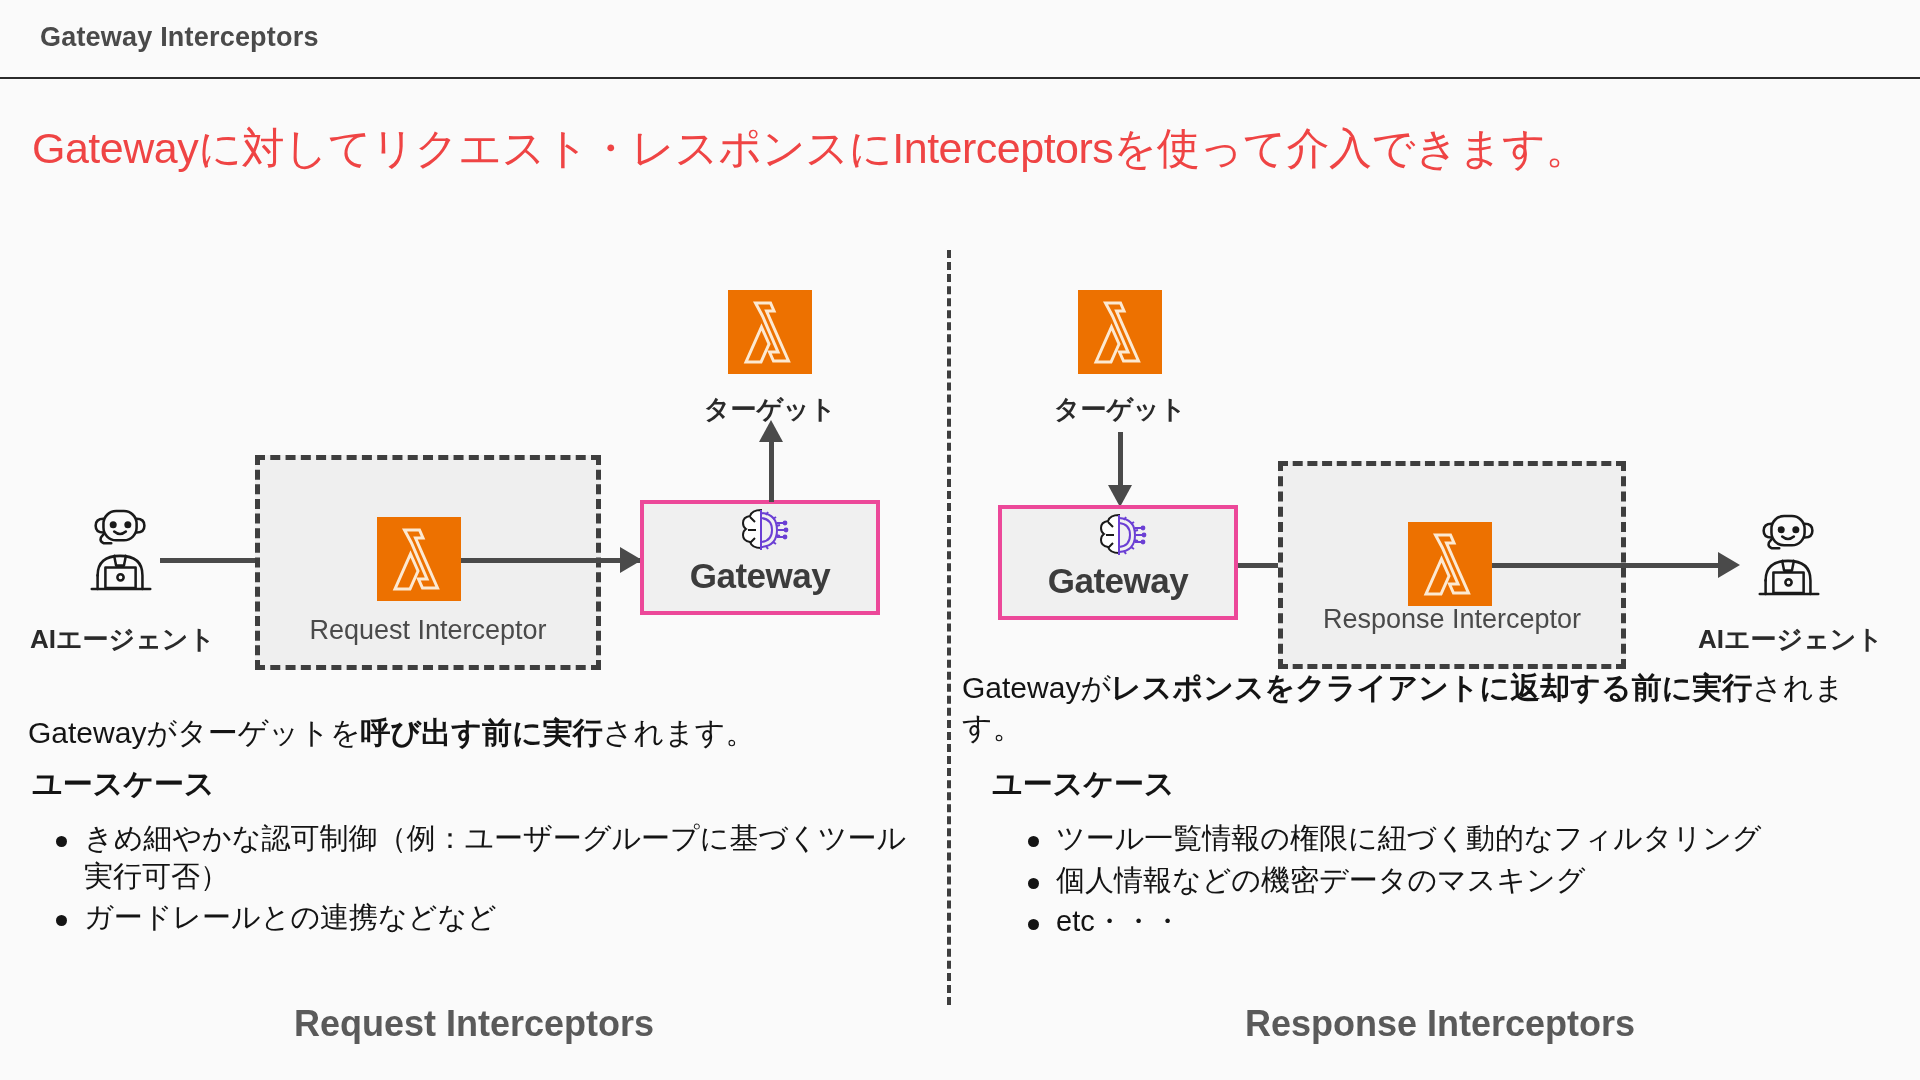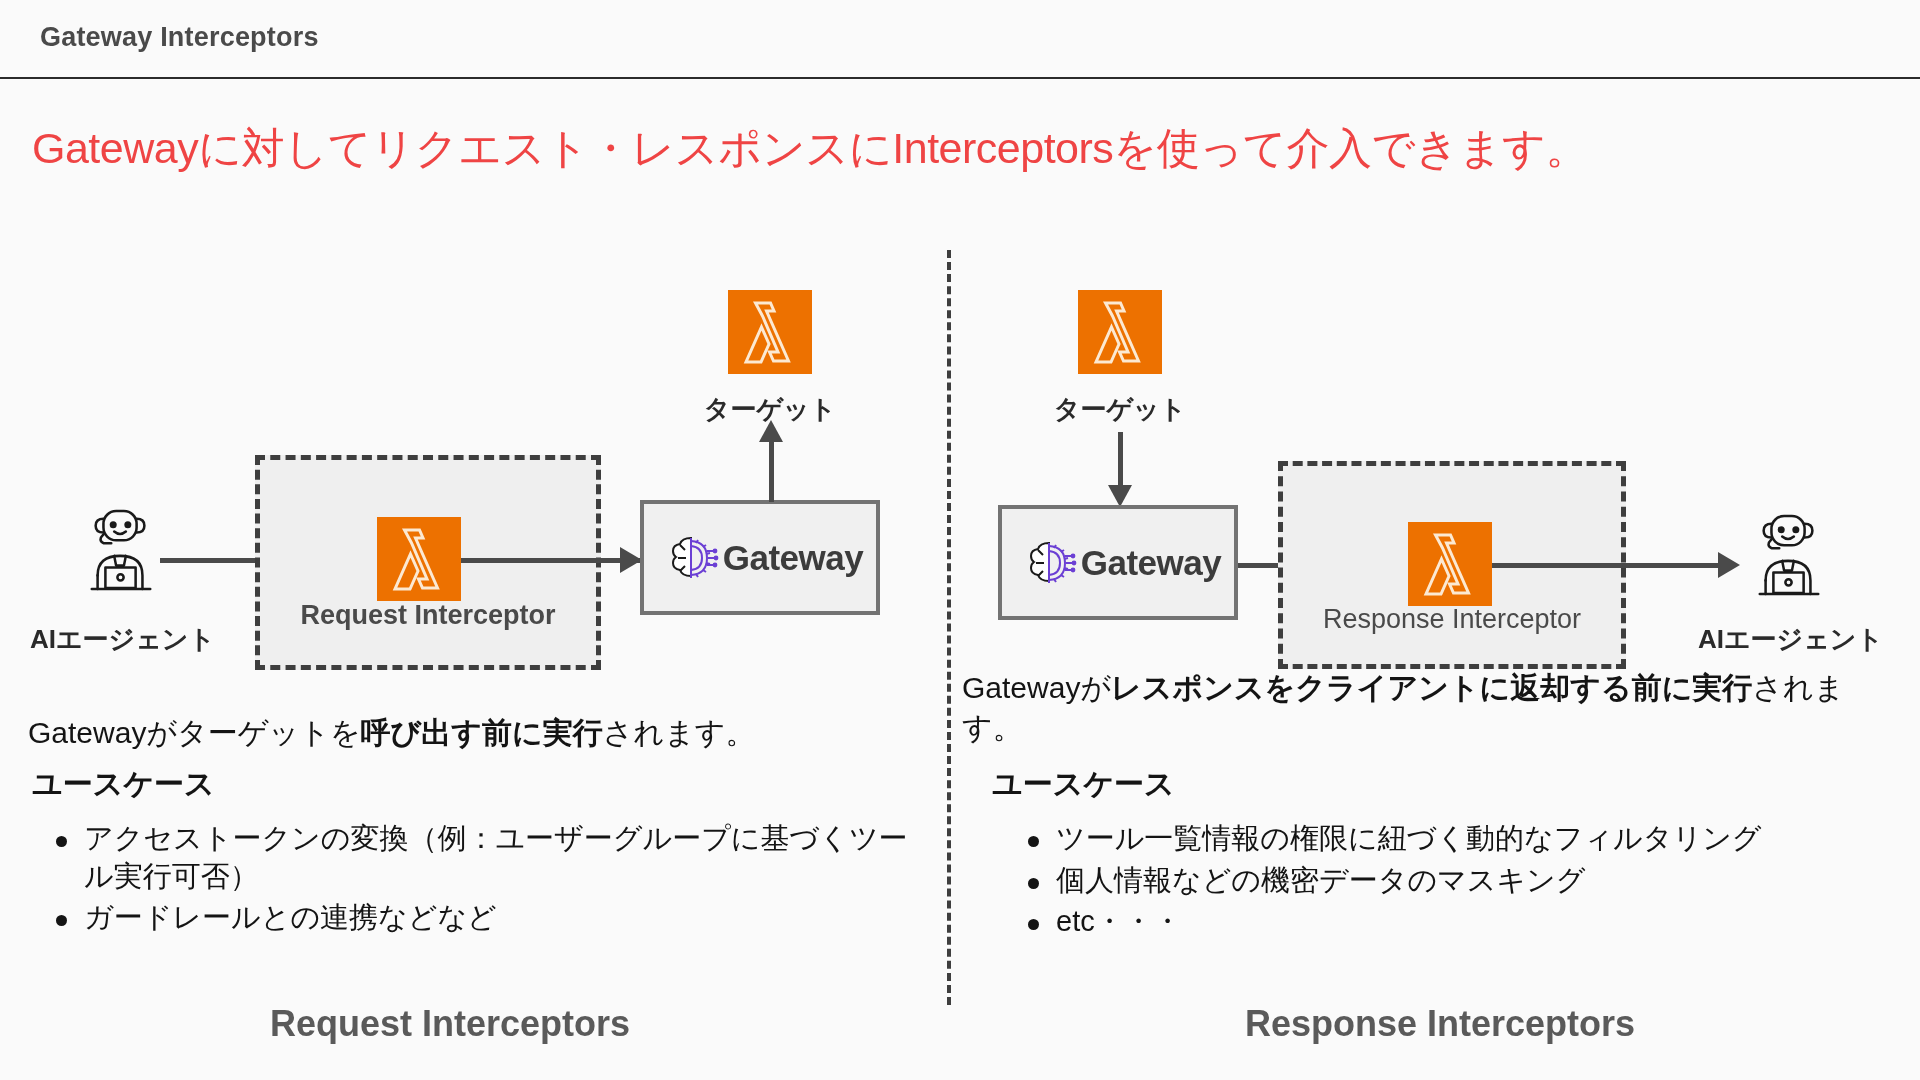--- a/index.html
+++ b/index.html
@@ -43,23 +43,23 @@
   }
   .dashed-box-label{
     position:absolute;left:0;width:100%;
     text-align:center;
     font-size:27px;color:#4a4a4a;
     white-space:nowrap;
   }
   .solid-box{
     position:absolute;
     background:#f0f0f0;
-    border:4px solid #737373;
+    border:4px solid #ec4899;
     box-sizing:border-box;
-    display:flex;align-items:center;justify-content:center;
+    display:flex;align-items:center;justify-content:flex-start;flex-direction:column;
   }
   .gw-label{
     font-size:35px;font-weight:bold;color:#3c3c3c;
     letter-spacing:-.5px;
   }
   .lambda-icon{
     position:absolute;
     background:#ED7100;
     display:block;
   }
@@ -133,21 +133,21 @@
     <circle cx="39.5" cy="74" r="3.2"></circle>
     <path d="M10 86 h60"></path>
   </svg>
 </div>
 <div class="node-label" style="left:10px;top:622px;width:225px;">AIエージェント</div>
 
 <div class="arrow-h" style="left:160px;top:558px;width:192px;"></div>
 <div class="arrow-head ah-right" style="left:350px;top:547px;"></div>
 
 <div class="dashed-box" style="left:255px;top:455px;width:346px;height:215px;">
-  <div class="dashed-box-label" style="top:140px;font-weight:bold;">Request Interceptor</div>
+  <div class="dashed-box-label" style="top:155px;">Request Interceptor</div>
 </div>
 
 <div class="lambda-icon" style="left:377px;top:517px;width:84px;height:84px;">
   <svg viewBox="0 0 84 84">
     <rect width="84" height="84" fill="#ED7100"></rect>
     <path d="M27.5 13 h15 l3.5 8 l-7.5 0 l22 50 h-15 l-4 -9 l8.5 0 l-15.5 -36 Z" fill="none" stroke="#FCE9D2" stroke-width="3"></path>
     <path d="M33.5 37 l7.5 17 l-8 18 h-15 Z" fill="none" stroke="#FCE9D2" stroke-width="3"></path>
   </svg>
 </div>
 
@@ -184,25 +184,25 @@
 </div>
 <div class="node-label" style="left:660px;top:392px;width:220px;">ターゲット</div>
 
 <div class="desc" style="left:28px;top:713px;width:880px;">
   <span>Gatewayがターゲットを</span><b>呼び出す前に実行</b><span>されます。</span>
 </div>
 
 <div class="uc-heading" style="left:32px;top:764px;">ユースケース</div>
 
 <ul class="bullets" style="left:38px;top:820px;width:870px;">
-  <li>アクセストークンの変換（例：ユーザーグループに基づくツール実行可否）</li>
+  <li>きめ細やかな認可制御（例：ユーザーグループに基づくツール実行可否）</li>
   <li>ガードレールとの連携などなど</li>
 </ul>
 
-<div class="section-caption" style="left:0px;top:1003px;width:900px;">Request Interceptors</div>
+<div class="section-caption" style="left:0px;top:1003px;width:900px;padding-left:24px;">Request Interceptors</div>
 
 <div class="lambda-icon" style="left:1078px;top:290px;width:84px;height:84px;">
   <svg viewBox="0 0 84 84">
     <rect width="84" height="84" fill="#ED7100"></rect>
     <path d="M27.5 13 h15 l3.5 8 l-7.5 0 l22 50 h-15 l-4 -9 l8.5 0 l-15.5 -36 Z" fill="none" stroke="#FCE9D2" stroke-width="3"></path>
     <path d="M33.5 37 l7.5 17 l-8 18 h-15 Z" fill="none" stroke="#FCE9D2" stroke-width="3"></path>
   </svg>
 </div>
 <div class="node-label" style="left:1010px;top:392px;width:220px;">ターゲット</div>
 

